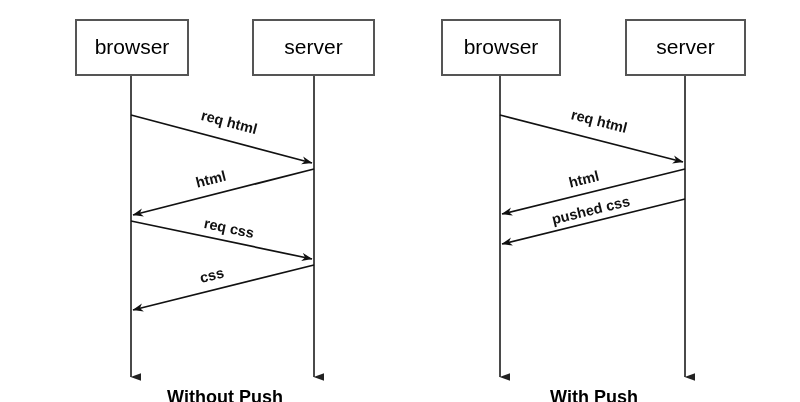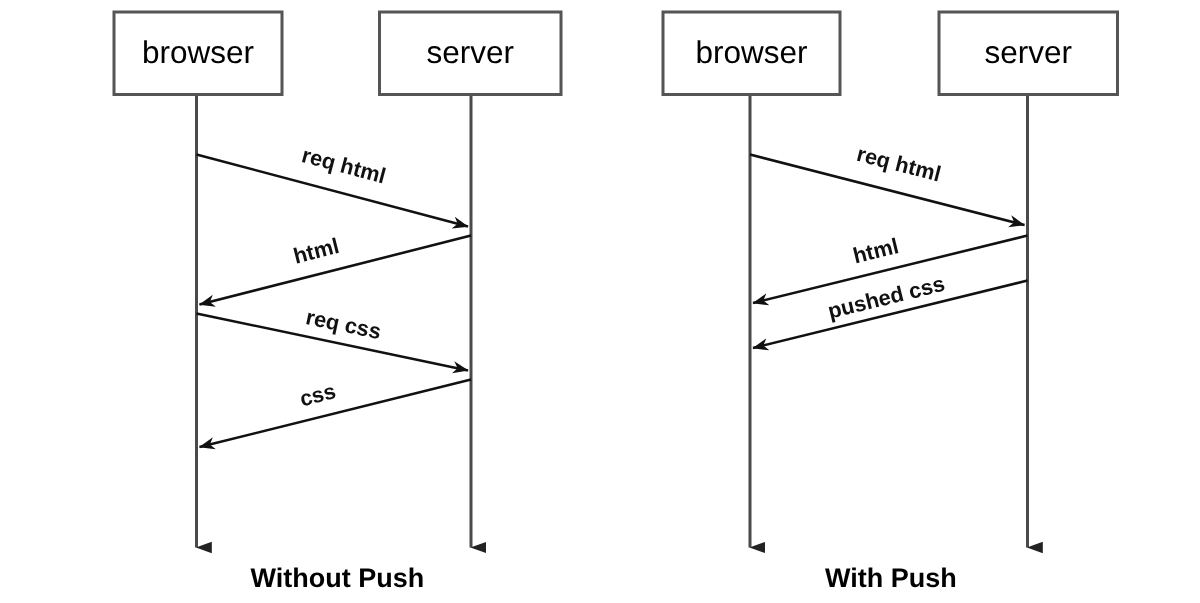--- a/index.html
+++ b/index.html
@@ -11,20 +11,21 @@
     width: 800px;
     height: 402px;
     font-family: "Liberation Sans", sans-serif;
     overflow: hidden;
   }
   #stage {
     position: relative;
     width: 800px;
     height: 353px;
     background: #ffffff;
+    margin-top: 12px;
   }
   svg.diagram {
     position: absolute;
     left: 0;
     top: 0;
     width: 800px;
     height: 402px;
     display: block;
   }
   .lifeline-box {

